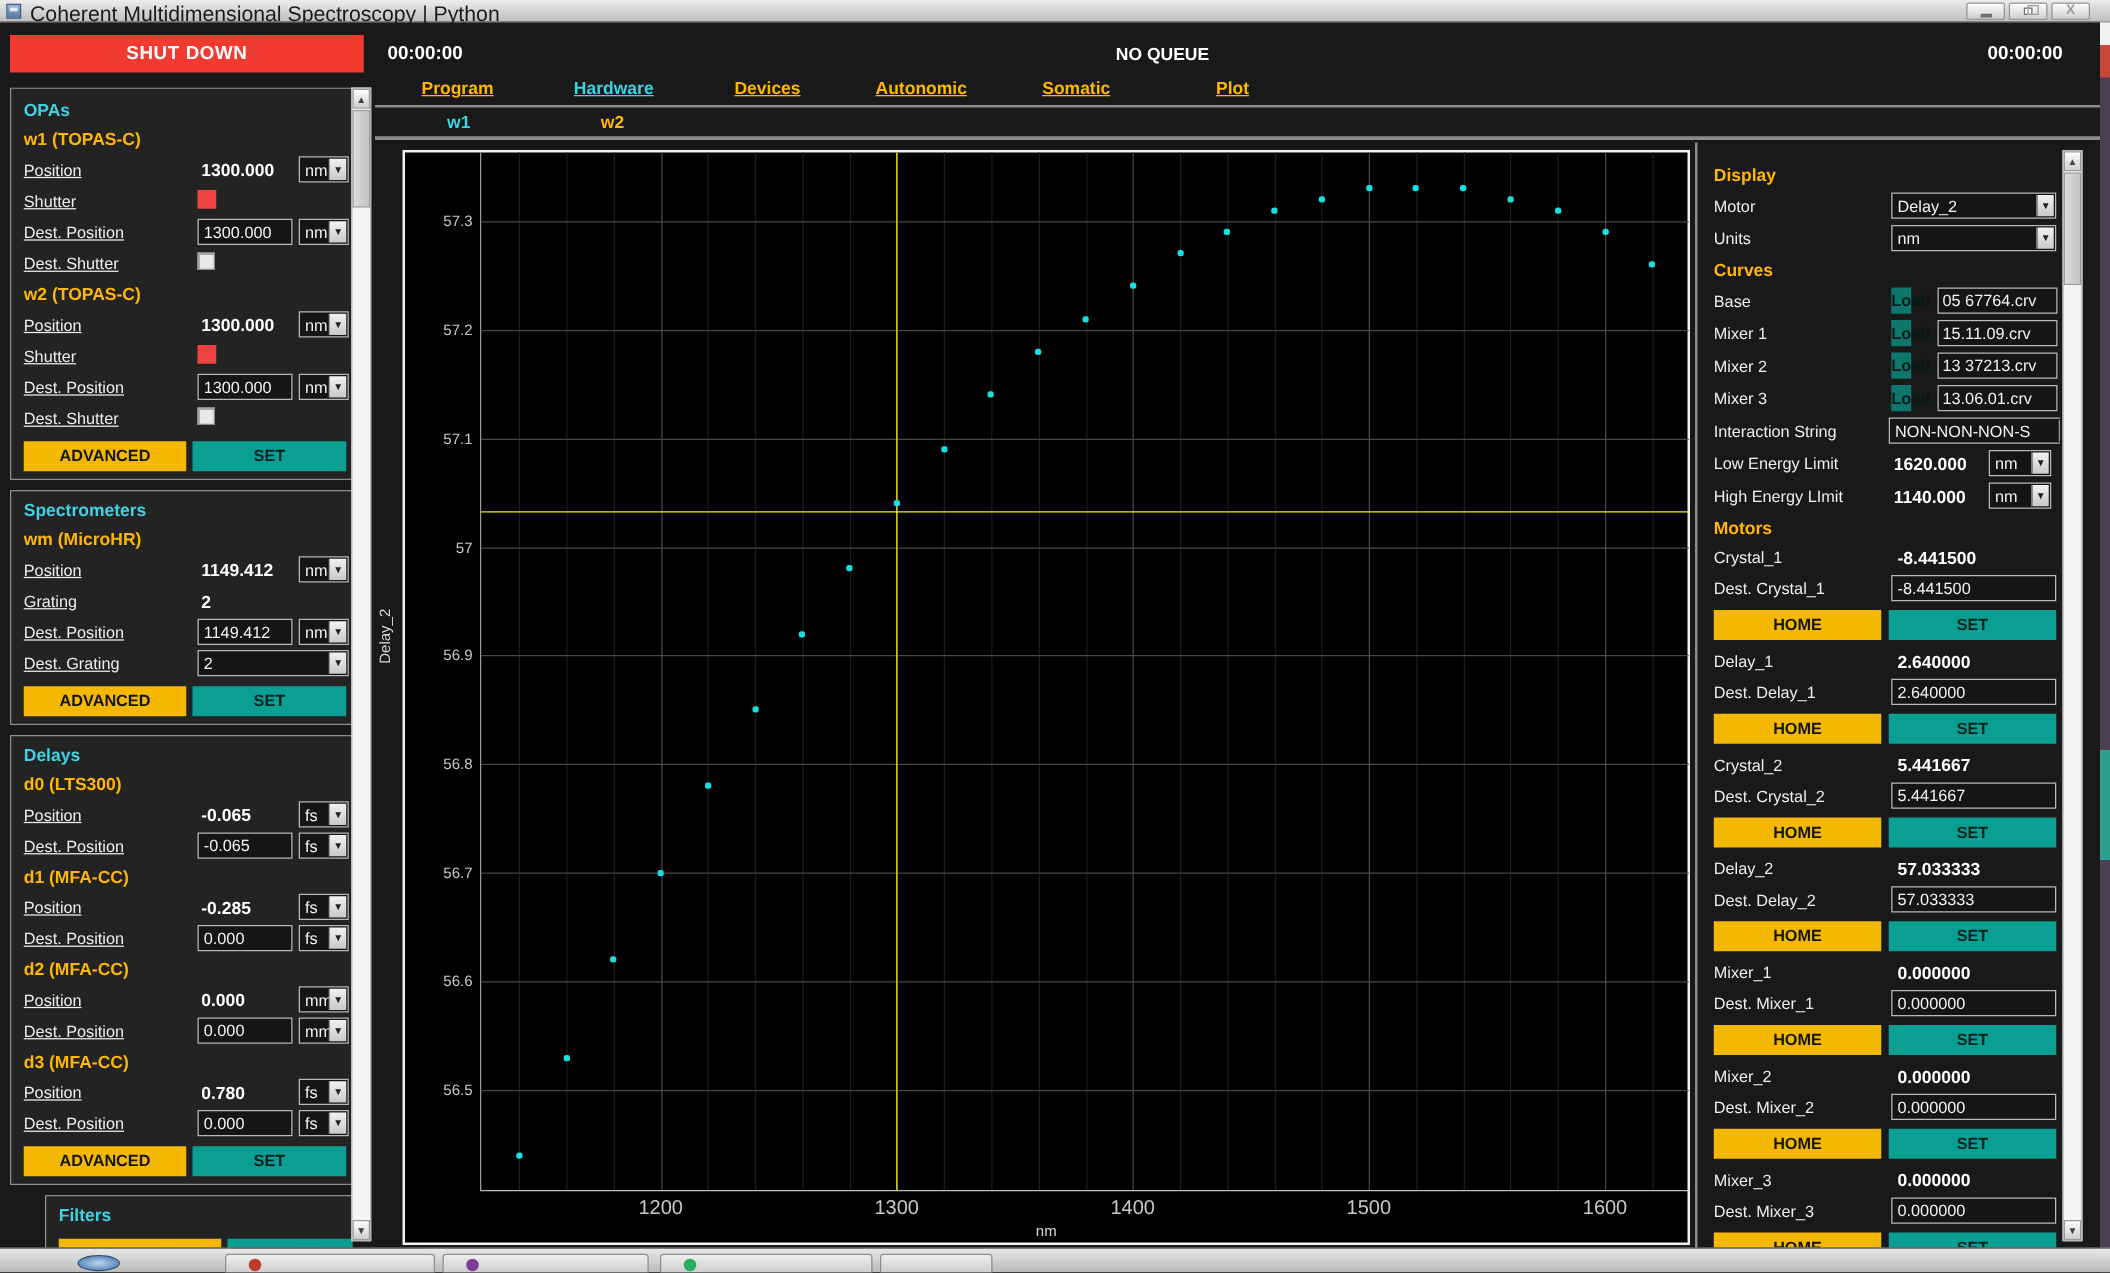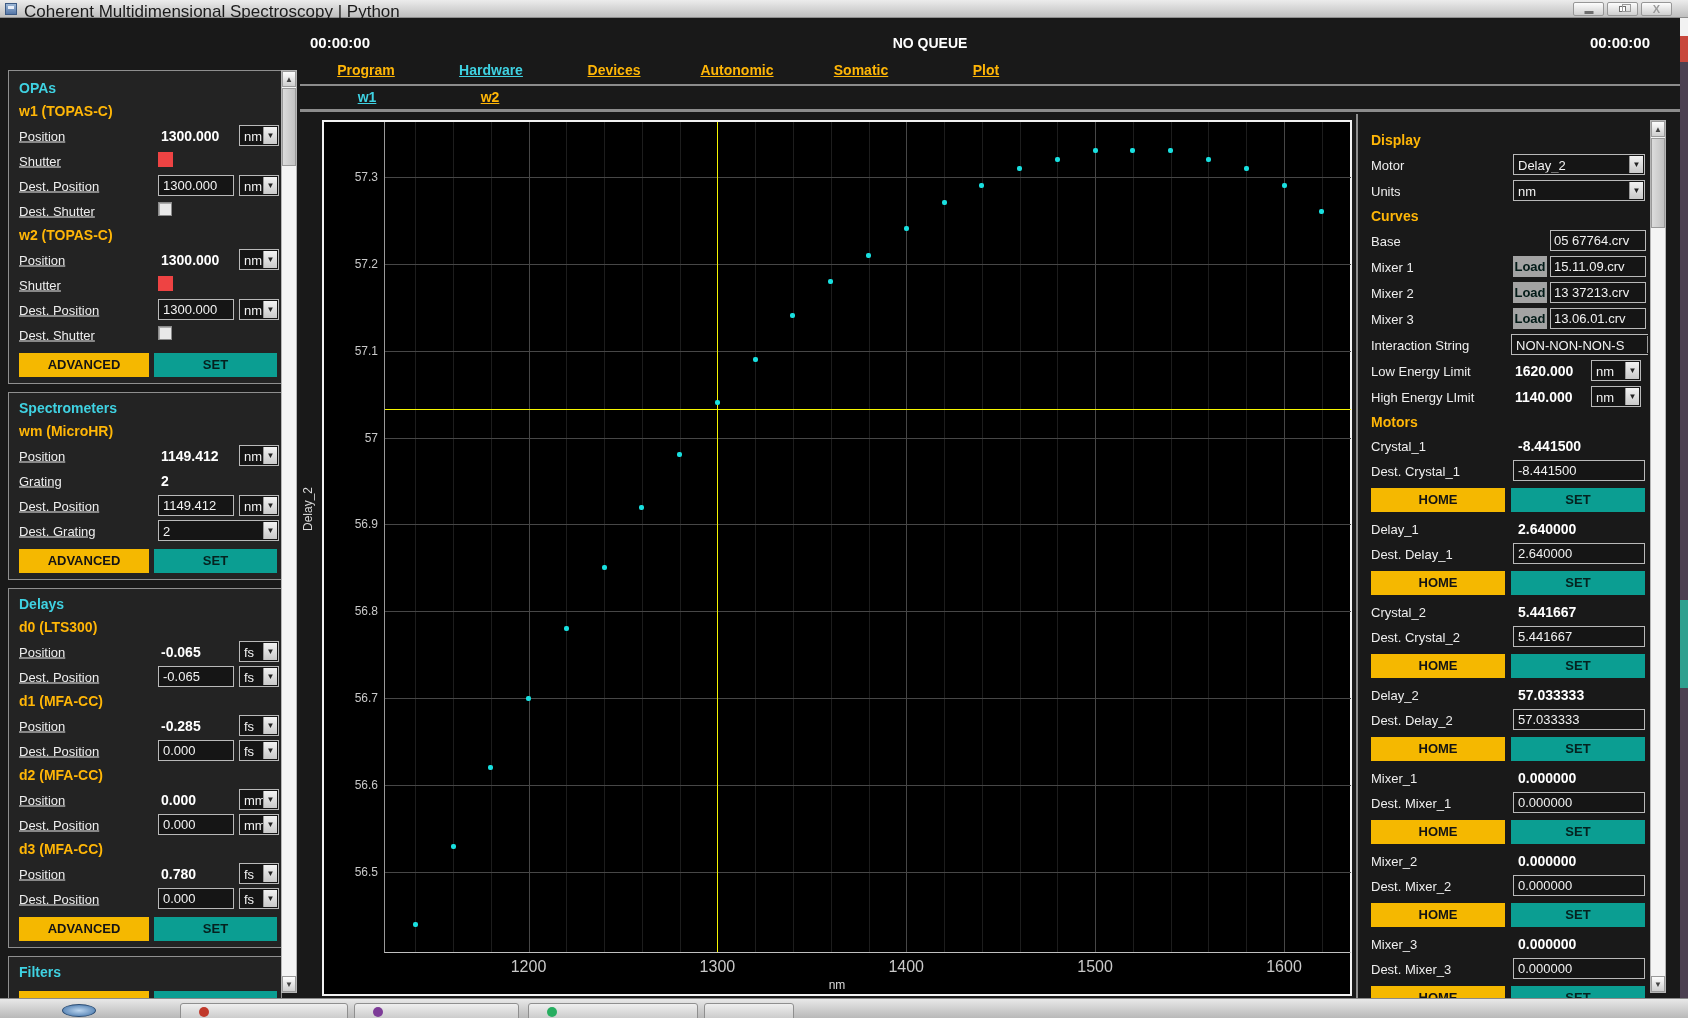--- a/index.html
+++ b/index.html
@@ -27,21 +27,21 @@
   .shutdown { position:absolute; left:8px; top:28px; width:283px; height:30px; background:#f13b31;
     color:#fff; font-weight:bold; font-size:15px; text-align:center; line-height:30px; letter-spacing:0.5px; }
   .timer { position:absolute; top:34px; color:#fff; font-weight:bold; font-size:15px; }
   .queue { position:absolute; top:35px; color:#fff; font-weight:bold; font-size:14px; }
 
   .tabrow-line { position:absolute; left:300px; width:1382px; height:2px; background:#8c8c8c; }
   .tab { position:absolute; top:62px; width:120px; text-align:center; font-weight:bold; font-size:14px;
     color:#ffb607; text-decoration:underline; cursor:pointer; }
   .tab.active { color:#3fd2e2; }
   .subtab { position:absolute; top:89px; width:60px; text-align:center; font-weight:bold; font-size:14px;
-    text-decoration:underline; cursor:pointer; }
+    cursor:pointer; }
 
   
   .leftcol { position:absolute; left:8px; top:70px; width:274px; height:928px; overflow:hidden; }
   .panel { background:#232323; border:1px solid #8f8f8f; margin-bottom:8px; padding:4px 0 6px 0; }
   .ptitle { height:22px; line-height:22px; padding-left:10px; font-weight:bold; font-size:14px; color:#3fd2e2; }
   .dname  { height:24px; line-height:24px; padding-left:10px; font-weight:bold; font-size:14px; color:#ffb607; }
   .lrow { position:relative; height:25px; }
   .lrow .lbl { position:absolute; left:10px; top:50%; transform:translateY(-50%); font-size:13px; color:#eeeeee;text-decoration:underline; }
   .bval { position:absolute; left:152px; top:50%; transform:translateY(-50%); font-size:14px; font-weight:bold; color:#ffffff; }
   .inp { position:absolute; left:149px; top:2px; width:76px; height:21px; background:#151515;
@@ -85,22 +85,22 @@
 
   
   .rightcol { position:absolute; left:1362px; top:114px; width:286px; height:884px; overflow:hidden; padding-top:14px; }
   .rtitle { height:24px; line-height:24px; padding-left:9px; font-weight:bold; font-size:14px; color:#ffb607; }
   .rrow { position:relative; height:26px; }
   .rrow .lbl { position:absolute; left:9px; top:50%; transform:translateY(-50%); font-size:13px; color:#eeeeee; }
   .rrow .bval { left:153px; }
   .rdd { left:151px; width:132px; }
   .rudd { left:229px; width:50px; }
   .rinp { left:151px; width:132px; }
-  .loadbtn { position:absolute; left:151px; top:2px; width:34px; height:21px; background:#a3a3a3;
-    color:#031b18; font-weight:bold; font-size:13px; text-align:center; line-height:21px;margin-top:26px; }
+  .loadbtn { position:absolute; left:151px; top:2px; width:16px; height:21px; background:#0f766e;
+    color:#031b18; font-weight:bold; font-size:13px; text-align:center; line-height:21px; }
   .filefld { position:absolute; left:188px; top:2px; width:96px; height:21px; background:#151515;
     border:1px solid #b9b9b9; color:#f2f2f2; font-size:13px; line-height:19px; padding:0 3px; white-space:nowrap; overflow:hidden; }
   .mname { height:24px; position:relative; }
   .mname .lbl { position:absolute; left:9px; top:50%; transform:translateY(-50%); font-size:13px; color:#eeeeee; }
   .mname .bval { position:absolute; left:156px; top:50%; transform:translateY(-50%); font-weight:bold; font-size:14px; color:#fff; }
   .hsrow { position:relative; height:24px; margin:4px 0 5px 0; }
   .btn-home { position:absolute; left:9px; width:134px; height:24px; background:#f5b800; color:#141414;
     font-weight:bold; font-size:13px; text-align:center; line-height:24px; }
   .btn-set2 { position:absolute; left:149px; width:134px; height:24px; background:#0b9e92; color:#05221f;
     font-weight:bold; font-size:13px; text-align:center; line-height:24px; }
@@ -127,20 +127,21 @@
         <span class="glyph-min"></span>
       </span>
     <span class="winbtn" style="left:1607px;">
         <span class="glyph-rest"></span>
       </span>
     <span class="winbtn" style="left:1641px;">
         <span class="g" style="font-size:11px;font-weight:bold;color:#9a9a9a;">X</span>
       </span>
   </div>
 
+  <div class="shutdown">SHUT DOWN</div>
   <div class="timer" style="left:310px;">00:00:00</div>
   <div class="queue" style="left:855px; width:150px; text-align:center;">NO QUEUE</div>
   <div class="timer" style="left:1590px;">00:00:00</div>
 
   <div class="tab" style="left:306px;">Program</div>
   <div class="tab active" style="left:431px;">Hardware</div>
   <div class="tab" style="left:554px;">Devices</div>
   <div class="tab" style="left:677px;">Autonomic</div>
   <div class="tab" style="left:801px;">Somatic</div>
   <div class="tab" style="left:926px;">Plot</div>
@@ -318,21 +319,21 @@
             <span class="dd-t">fs</span>
             <span class="dd-b">▼</span>
           </span>
       </div>
       <div class="btnrow">
         <span class="btn-adv">ADVANCED</span>
         <span class="btn-set">SET</span>
       </div>
     </div>
 
-    <div class="panel" style="margin-top:0; height:60px;">
+    <div class="panel" style="margin-top:0; height:60px;margin-left:28px;">
       <div class="ptitle">Filters</div>
       <div class="btnrow" style="margin-top:8px;">
         <span class="btn-adv">ADVANCED</span>
         <span class="btn-set">SET</span>
       </div>
     </div>
   </div>
 
   <div class="vsb" style="left:281px; top:70px; height:923px;">
     <span class="ar" style="top:0;">▲</span>

